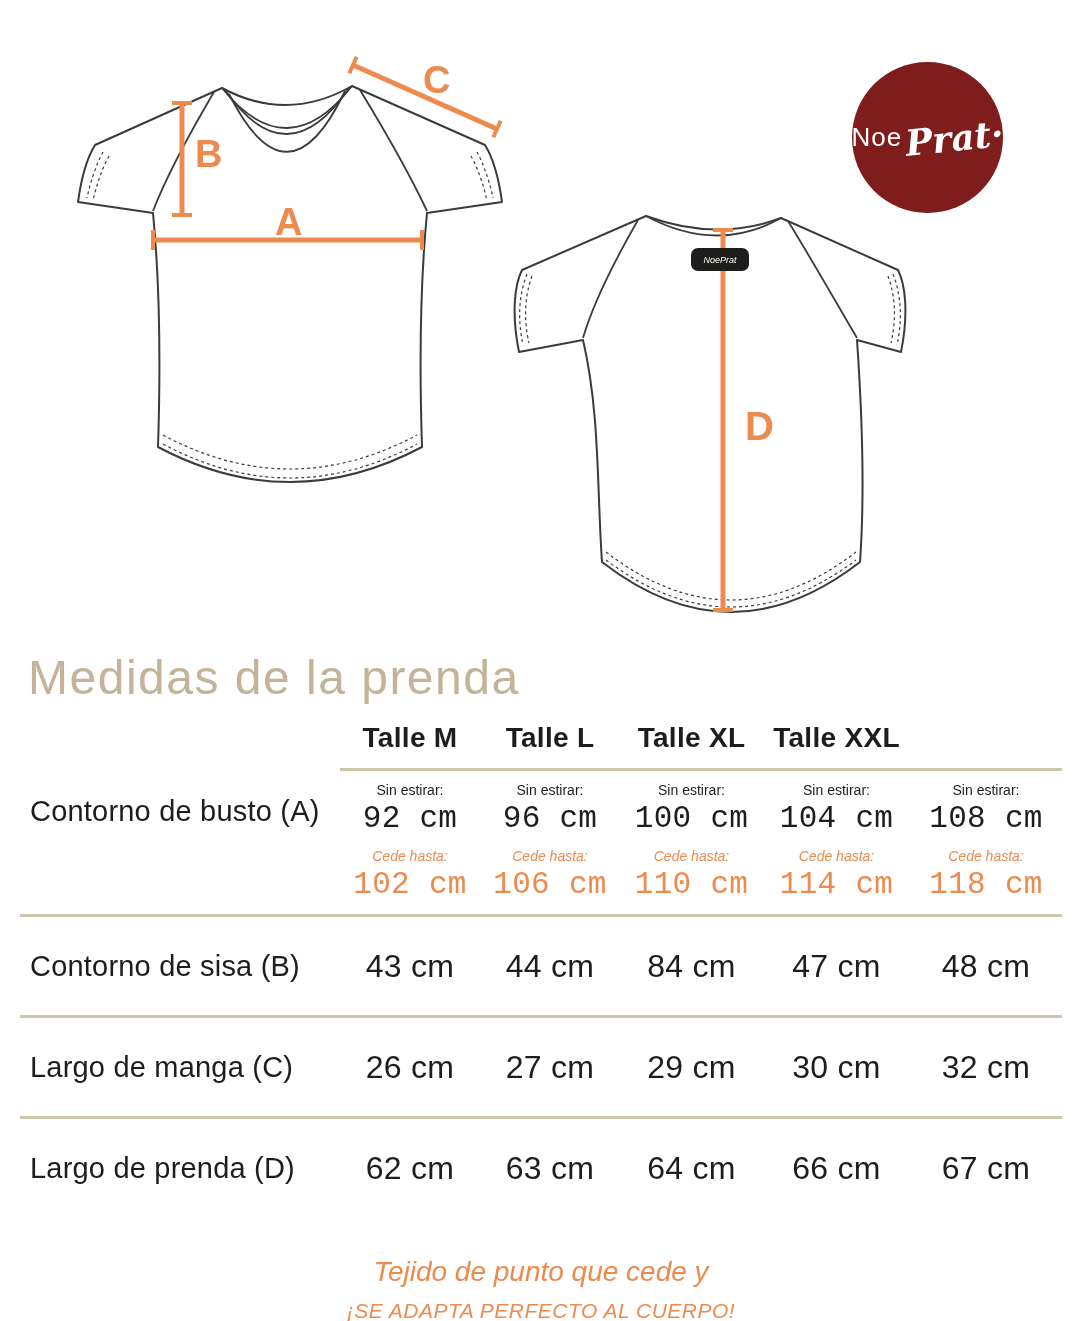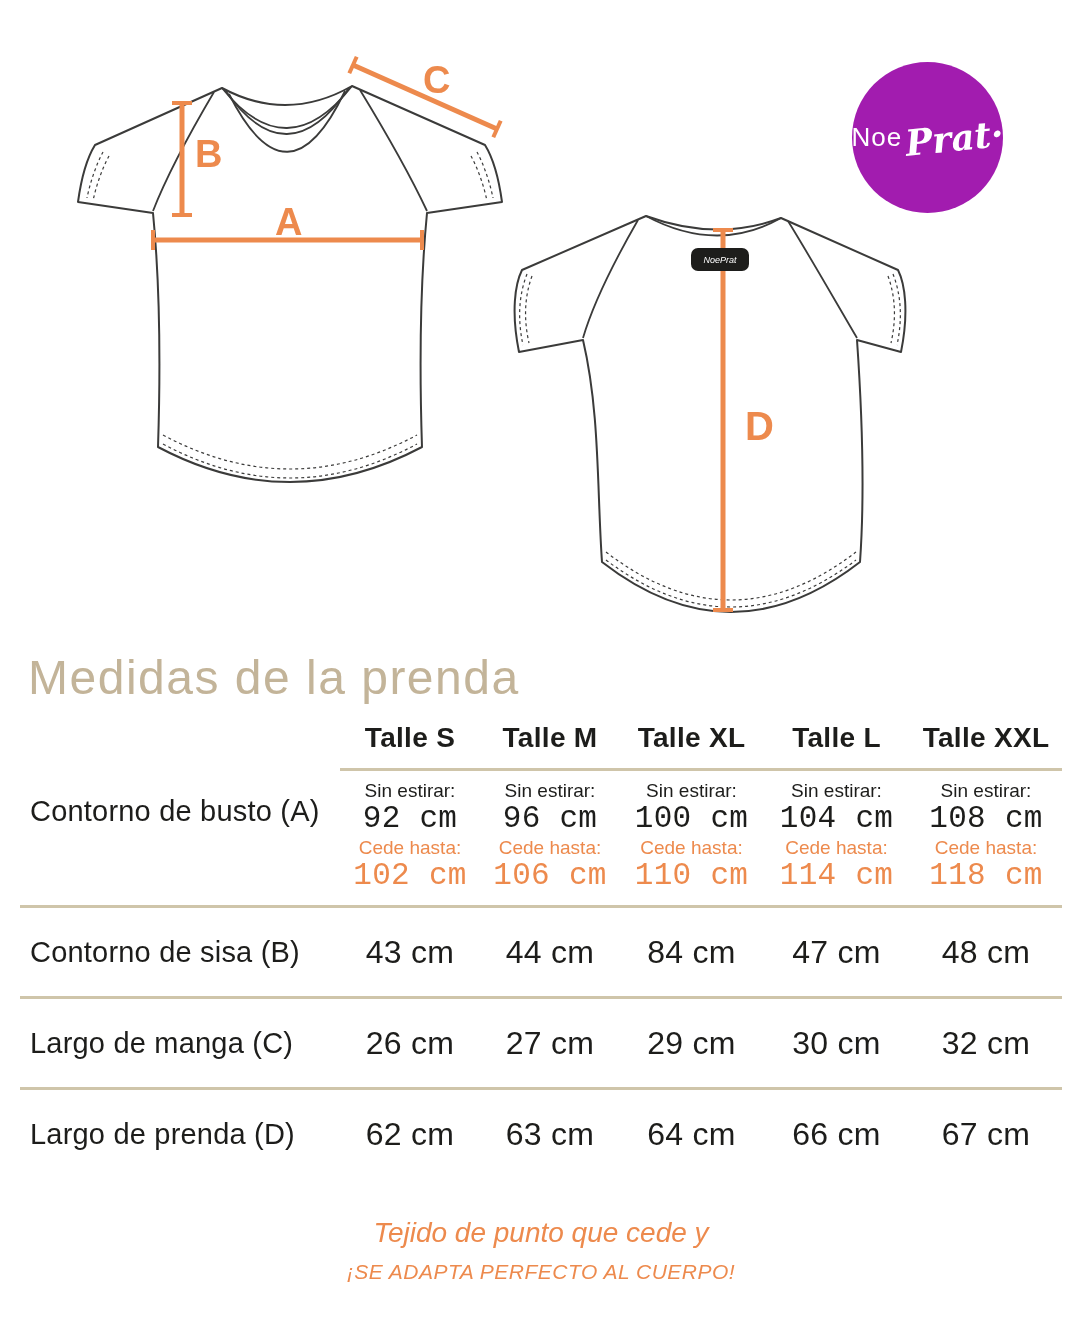--- a/index.html
+++ b/index.html
@@ -6,21 +6,21 @@
   body{
     width:1080px;height:1321px;position:relative;background:#ffffff;
     font-family:"Liberation Sans",sans-serif;color:#1D1D1B;overflow:hidden;
   }
   svg{overflow:visible;display:block;}
   .front-svg{position:absolute;left:75px;top:55px;width:430px;height:450px;}
   .back-svg{position:absolute;left:505px;top:212px;width:410px;height:410px;}
 
   .logo-circle{
     position:absolute;left:852px;top:62px;width:151px;height:151px;border-radius:50%;
-    background:#a21caf;display:flex;align-items:center;justify-content:center;
+    background:#7f1d1d;display:flex;align-items:center;justify-content:center;
   }
   .logo-light{color:#fff;font-size:26px;font-weight:300;letter-spacing:1px;}
   .logo-script{
     color:#fff;font-family:"DejaVu Serif",serif;font-style:italic;font-weight:bold;
     font-size:36px;margin-left:3px;transform:rotate(-6deg);display:inline-block;
   }
 
   .section-title{
     position:absolute;left:28px;top:650px;font-size:48px;font-weight:300;
     letter-spacing:1.5px;color:#C3B499;
@@ -28,25 +28,25 @@
 
   .table-wrap{position:absolute;left:20px;top:722px;width:1042px;}
   .row{display:grid;grid-template-columns:320px 140px 140px 143px 147px 152px;align-items:center;}
   .cell{text-align:center;}
   .hdr{font-weight:bold;font-size:28px;padding-bottom:14px;letter-spacing:.3px;}
   .rule{border-top:3px solid #CFC5AA;height:0;}
   .rule-head{margin-left:320px;}
   .rlabel{text-align:left;font-size:29px;padding-left:10px;letter-spacing:.2px;}
   .busto{padding:8px 0 12px 0;}
   .busto .rlabel{align-self:start;padding-top:16px;}
-  .small{font-size:19px;line-height:23px;}
+  .small{font-size:14px;line-height:23px;}
   .big{font-size:31px;line-height:34px;letter-spacing:.3px;font-family:Liberation Mono, monospace;}
   .orange{color:#ED8A4D;}
-  .stack .small.orange{}
-  .simple{height:88px;}
+  .stack .small.orange{margin-top:9px;font-style:italic;}
+  .simple{height:98px;}
   .val{font-size:32px;letter-spacing:.3px;}
 
   .footer{margin-top:36px;text-align:center;font-style:italic;color:#ED8A4D;}
   .footer-line1{font-size:28px;line-height:38px;font-style:italic;}
   .footer-line2{font-size:21px;line-height:40px;letter-spacing:.5px;}
 </style>
 </head>
 <body>
 
 <svg class="front-svg" viewBox="0 0 430 450">
@@ -134,24 +134,23 @@
   <span class="logo-light">Noe</span>
   <span class="logo-script">Prat·</span>
 </div>
 
 <div class="section-title">Medidas de la prenda</div>
 
 <div class="table-wrap">
 
   <div class="row">
     <div class="cell"></div>
-    <div class="cell hdr">Talle S</div>
     <div class="cell hdr">Talle M</div>
+    <div class="cell hdr">Talle L</div>
     <div class="cell hdr">Talle XL</div>
-    <div class="cell hdr">Talle L</div>
     <div class="cell hdr">Talle XXL</div>
   </div>
   <div class="rule rule-head"></div>
 
   <div class="row busto">
     <div class="cell rlabel">Contorno de busto (A)</div>
     <div class="cell stack">
       <div class="small">Sin estirar:</div>
       <div class="big">92 cm</div>
       <div class="small orange">Cede hasta:</div>

